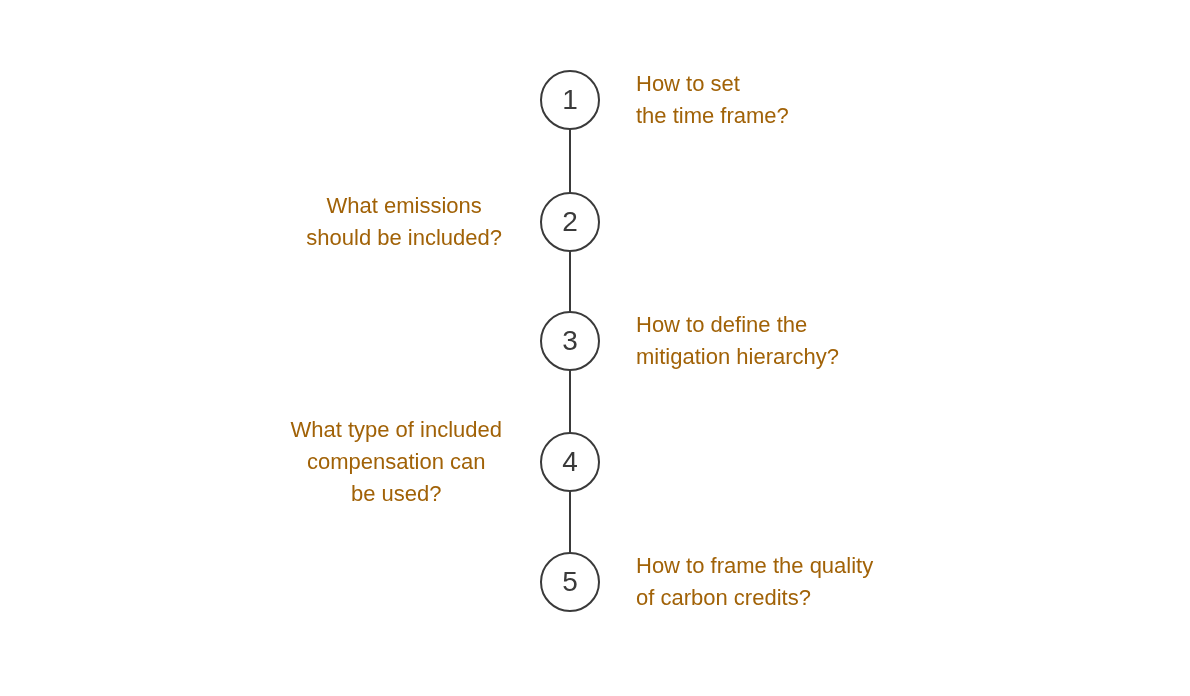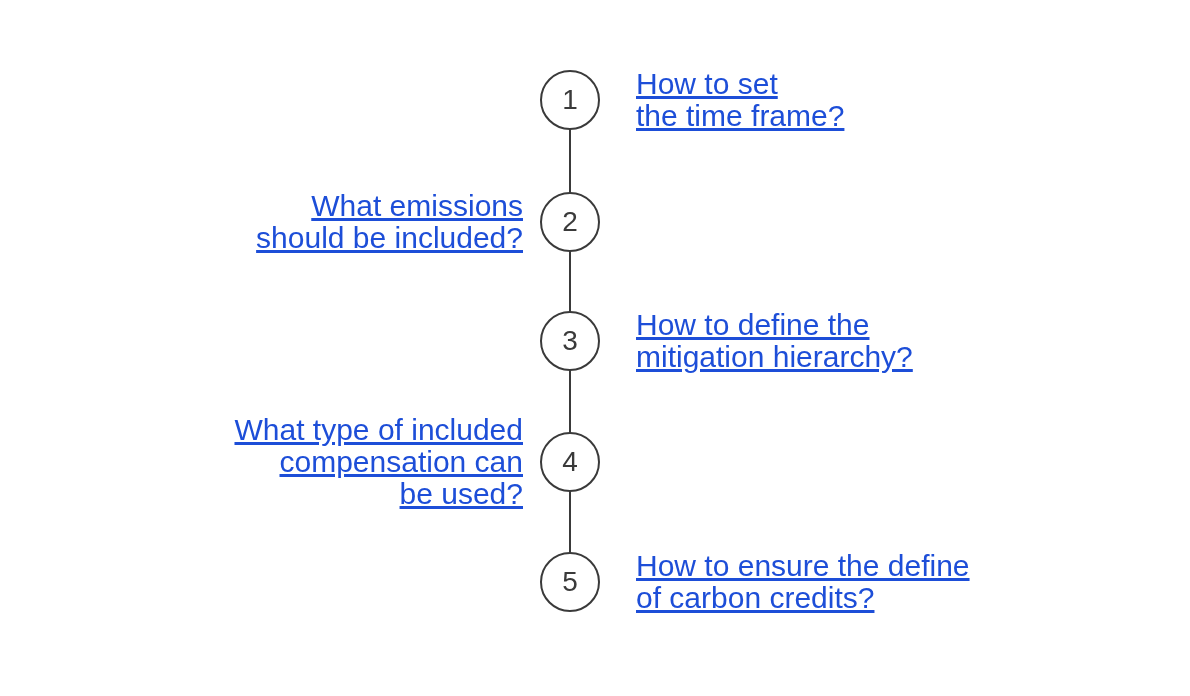--- a/index.html
+++ b/index.html
@@ -52,34 +52,33 @@
     box-sizing: content-box;
   }
   .circle .num {
     font-size: 28px;
     line-height: 1;
     color: #3a3a3a;
   }
   .label {
     position: absolute;
     transform: translateY(-50%);
-    font-size: 30px;
+    font-size: 22px;
     line-height: 32px;
     white-space: pre-line;
-    color: #1d4ed8;
+    color: #a16207;
     z-index: 2;
-    text-decoration: underline;
   }
   .label.side-right {
     left: 636px;
     text-align: left;
   }
   .label.side-left {
-    right: 667px;
-    text-align: right;
+    right: 688px;
+    text-align: center;
   }
 </style>
 </head>
 <body>
 
 <div class="canvas">
 
   <div class="spine"></div>
 
   <div class="step step-1">
@@ -112,17 +111,17 @@
     </div>
     <div class="label side-left">What type of included
 compensation can
 be used?</div>
   </div>
 
   <div class="step step-5">
     <div class="circle">
       <span class="num">5</span>
     </div>
-    <div class="label side-right">How to ensure the define
+    <div class="label side-right">How to frame the quality
 of carbon credits?</div>
   </div>
 
 </div>
 
 </body></html>

